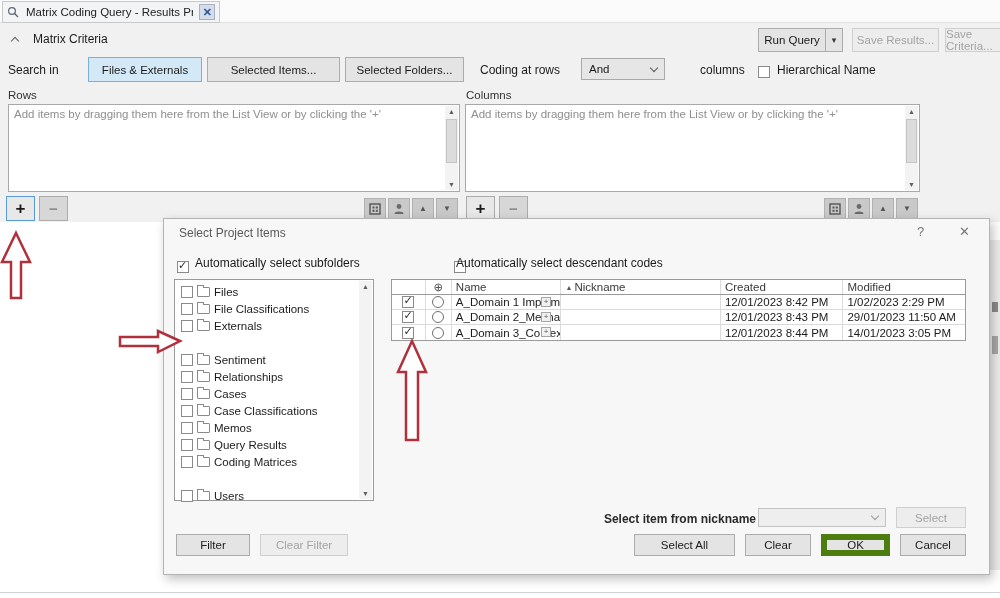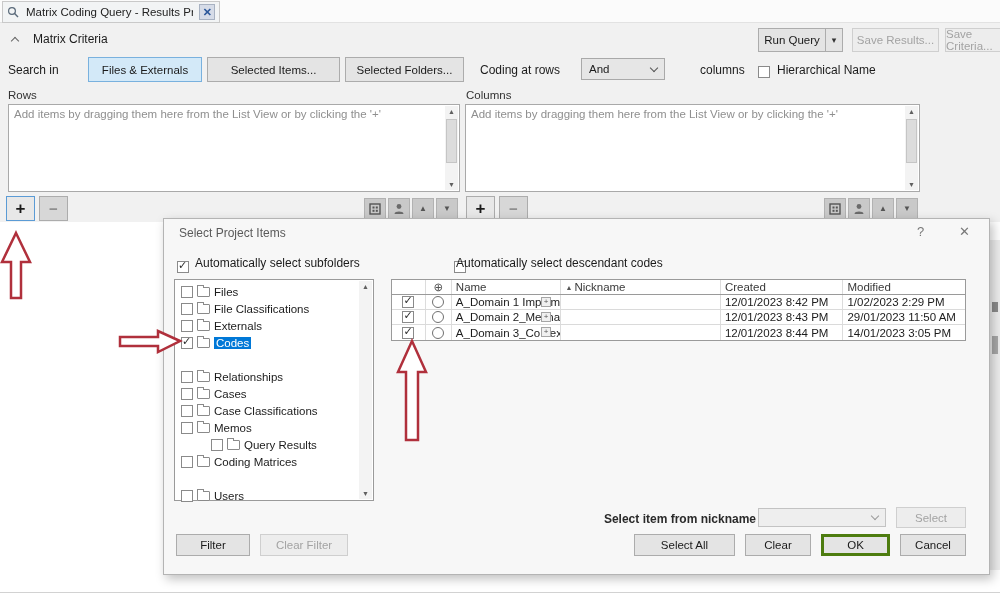--- a/index.html
+++ b/index.html
@@ -5,21 +5,21 @@
   *{margin:0;padding:0;box-sizing:border-box}
   body{background:#fff}
   #screen{position:relative;width:1000px;height:598px;background:#ffffff;
           font-family:"Liberation Sans",sans-serif;overflow:hidden;color:#1b1b1b}
   .abs{position:absolute}
   .txt{font-size:12px;white-space:nowrap}
   .small{font-size:11.5px;white-space:nowrap}
   .btn{position:absolute;display:flex;align-items:center;justify-content:center;
        background:#e4e4e4;border:1px solid #acacac;font-size:11.5px;color:#1a1a1a;cursor:default}
   .btn.disabled{color:#a3a3a3;background:#ededed;border-color:#cfcfcf}
-  .btn.default{border:3px solid #4d7c0f}
+  .btn.default{border:6px solid #4d7c0f}
   .btn.scope-selected{background:#d3e9f8;border-color:#79b1de}
   .iconbtn{position:absolute;width:22px;height:21px;background:#c9c9c9;border:1px solid #b2b2b2;
            display:flex;align-items:center;justify-content:center;color:#555;font-size:8px}
   .cb{display:inline-block;width:12px;height:12px;border:1px solid #8a8a8a;background:#fff;
       position:relative;vertical-align:middle;flex:none}
   .cb.checked::after{content:"\2713";position:absolute;left:0px;top:-3px;font-size:11px;color:#2b2b2b}
   .radio{display:inline-block;width:12px;height:12px;border:1px solid #707070;border-radius:50%;
          background:#fff;flex:none}
   .chev-up{display:inline-block;width:6px;height:6px;border-left:1.5px solid #666;
            border-top:1.5px solid #666;transform:rotate(45deg)}
@@ -237,24 +237,24 @@
         <div class="tree-row" style="top: 21px; left: 6px; right: 16px; text-align: center;">
           <span class="cb"></span>
           <span class="folder"></span>
           <span class="tree-label">File Classifications</span>
         </div>
         <div class="tree-row" style="top: 38px; left: 6px; right: 16px;">
           <span class="cb"></span>
           <span class="folder"></span>
           <span class="tree-label">Externals</span>
         </div>
-        <div class="tree-row" style="top: 55px; left: 6px; right: 16px;">
-          <span class="cb checked"></span>
-          <span class="folder"></span>
-          <span class="tree-label sel">Codes</span>
+        <div class="tree-row" style="top: 72px; left: 6px; right: 16px;">
+          <span class="cb"></span>
+          <span class="folder"></span>
+          <span class="tree-label">Sentiment</span>
         </div>
         <div class="tree-row" style="top: 89px; left: 6px; right: 16px;">
           <span class="cb"></span>
           <span class="folder"></span>
           <span class="tree-label">Relationships</span>
         </div>
         <div class="tree-row" style="top: 106px; left: 6px; right: 16px;">
           <span class="cb"></span>
           <span class="folder"></span>
           <span class="tree-label">Cases</span>
@@ -262,21 +262,21 @@
         <div class="tree-row" style="top: 123px; left: 6px; right: 16px;">
           <span class="cb"></span>
           <span class="folder"></span>
           <span class="tree-label">Case Classifications</span>
         </div>
         <div class="tree-row" style="top: 140px; left: 6px; right: 16px;">
           <span class="cb"></span>
           <span class="folder"></span>
           <span class="tree-label">Memos</span>
         </div>
-        <div class="tree-row" style="top: 157px; left: 6px; right: 16px; margin-left: 30px;">
+        <div class="tree-row" style="top: 157px; left: 6px; right: 16px;">
           <span class="cb"></span>
           <span class="folder"></span>
           <span class="tree-label">Query Results</span>
         </div>
         <div class="tree-row" style="top: 174px; left: 6px; right: 16px;">
           <span class="cb"></span>
           <span class="folder"></span>
           <span class="tree-label">Coding Matrices</span>
         </div>
         <div class="tree-row" style="top: 208px; left: 6px; right: 16px;">

